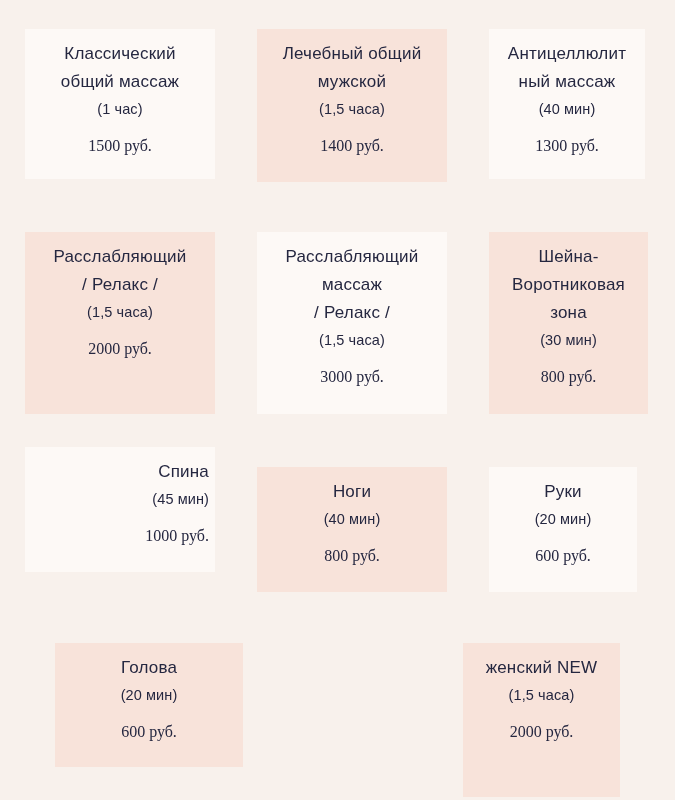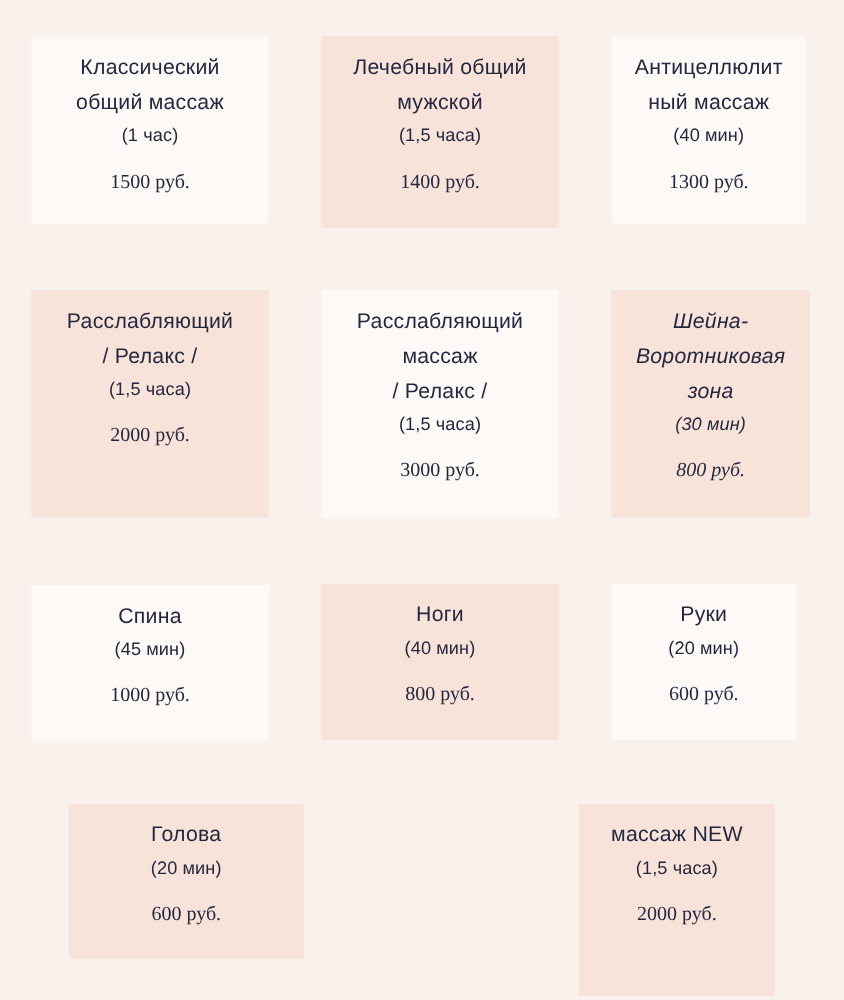--- a/index.html
+++ b/index.html
@@ -86,30 +86,30 @@
   </div>
       <div class="card light" style="left: 257px; top: 232px; width: 190px; min-height: 182px;">
     <div class="title">
           <div>Расслабляющий</div>
           <div>массаж</div>
           <div>/ Релакс /</div>
         </div>
     <div class="duration">(1,5 часа)</div>
     <div class="price">3000 руб.</div>
   </div>
-      <div class="card pink" style="left: 489px; top: 232px; width: 159px; min-height: 182px; font-style: italic;">
+      <div class="card pink" style="left: 489px; top: 232px; width: 159px; min-height: 182px;">
     <div class="title">
           <div>Шейна-</div>
           <div>Воротниковая</div>
           <div>зона</div>
         </div>
     <div class="duration">(30 мин)</div>
     <div class="price">800 руб.</div>
   </div>
-      <div class="card light" style="left: 25px; top: 468px; width: 190px; min-height: 125px;">
+      <div class="card light" style="left: 25px; top: 447px; width: 190px; min-height: 125px; text-align: right;">
     <div class="title">
           <div>Спина</div>
         </div>
     <div class="duration">(45 мин)</div>
     <div class="price">1000 руб.</div>
   </div>
       <div class="card pink" style="left: 257px; top: 467px; width: 190px; min-height: 125px;">
     <div class="title">
           <div>Ноги</div>
         </div>
@@ -125,19 +125,19 @@
   </div>
       <div class="card pink" style="left: 55px; top: 643px; width: 188px; min-height: 124px;">
     <div class="title">
           <div>Голова</div>
         </div>
     <div class="duration">(20 мин)</div>
     <div class="price">600 руб.</div>
   </div>
       <div class="card pink" style="left: 463px; top: 643px; width: 157px; min-height: 154px;">
     <div class="title">
-          <div>массаж NEW</div>
+          <div>женский NEW</div>
         </div>
     <div class="duration">(1,5 часа)</div>
     <div class="price">2000 руб.</div>
   </div>
     </div>
 </div>
 
 </body></html>

